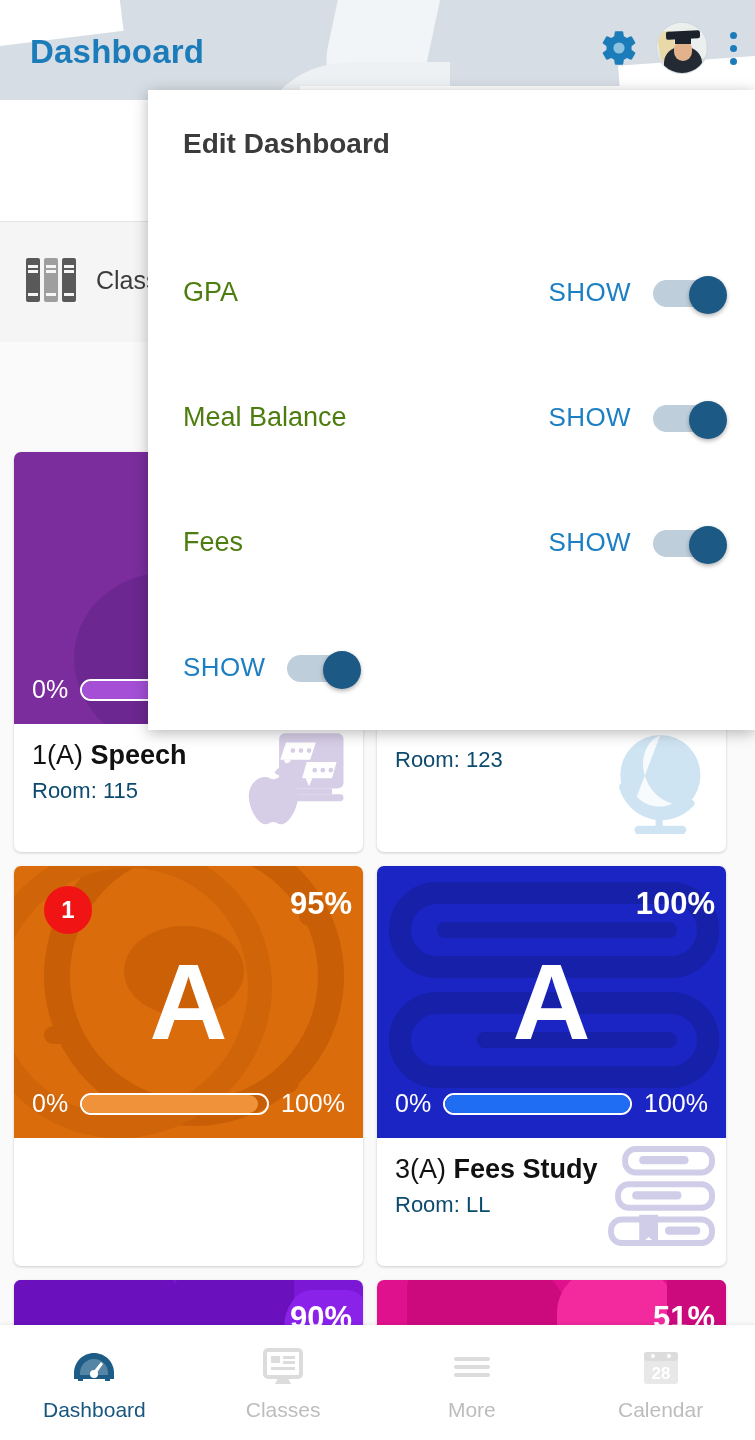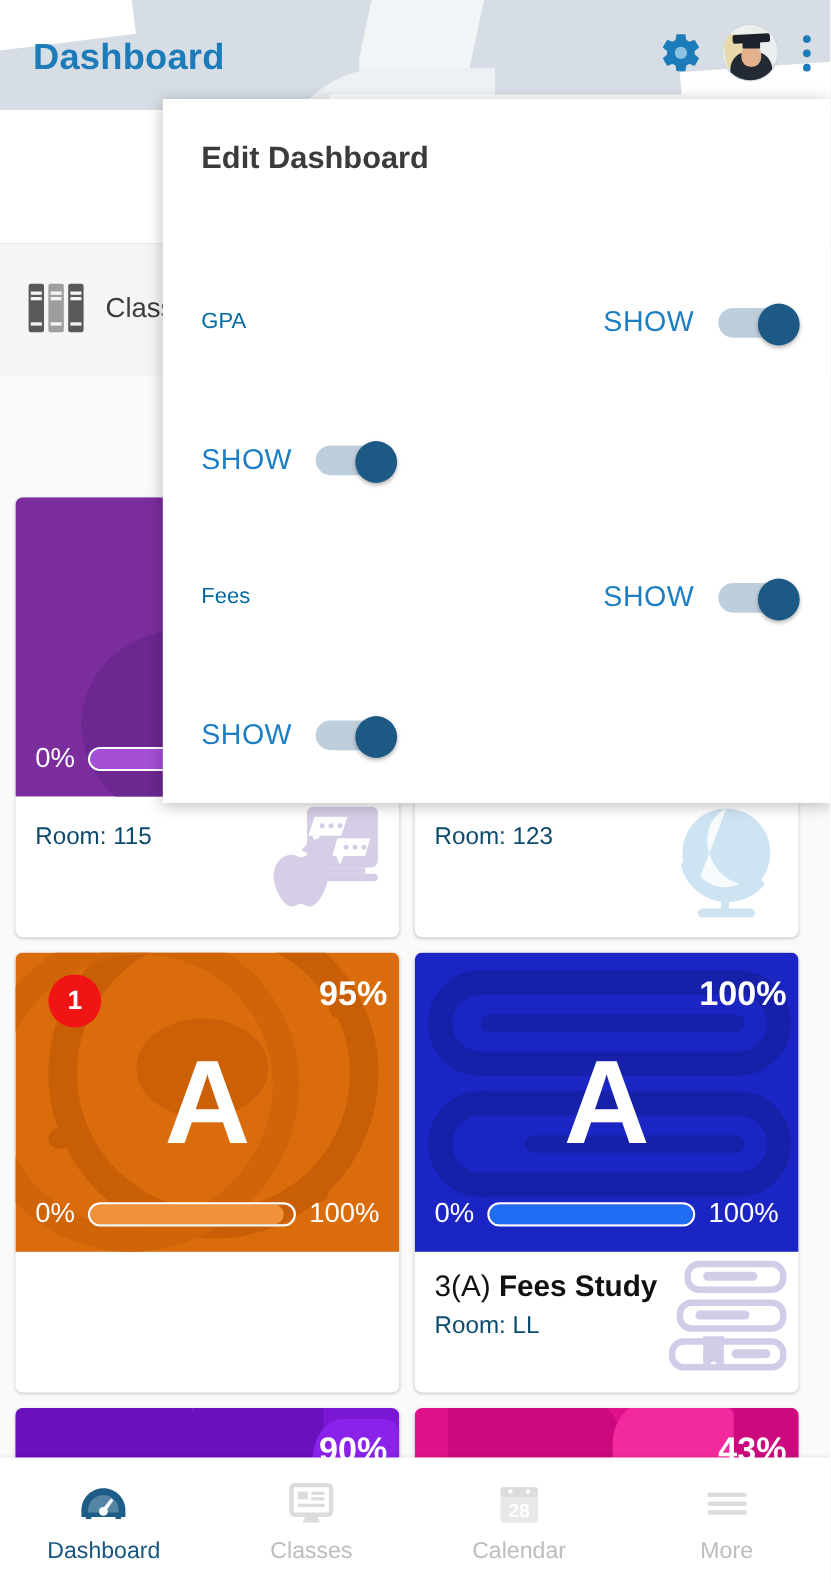--- a/index.html
+++ b/index.html
@@ -188,21 +188,21 @@
   .dialog-title {
     position: absolute; left: 35px; top: 38px;
     font-size: 28px; font-weight: bold; color: #3b3b3b;
   }
   .dlg-list { position: absolute; left: 0; right: 0; top: 140px; }
   .dlg-row {
     height: 125px;
     display: flex; align-items: center;
     padding: 0 28px 0 35px;
   }
-  .dlg-label { flex: 1; font-size: 20px; color: #0369a1; }
+  .dlg-label { flex: 1; font-size: 27px; color: #4d7c0f; }
   .dlg-show { font-size: 26px; color: #1d7fc3; letter-spacing: 0.4px; margin-right: 22px; }
   .switch {
     position: relative; width: 74px; height: 34px; flex-shrink: 0;
   }
   .switch .track {
     position: absolute; left: 0; top: 4px;
     width: 62px; height: 27px; border-radius: 14px;
     background: #bfcedb;
   }
   .switch .thumb {
@@ -319,20 +319,24 @@
             <circle cx="53" cy="19" r="2" fill="#d6cde6"></circle>
             <circle cx="60" cy="19" r="2" fill="#d6cde6"></circle>
           <path d="M58 29h26l-4 14H54z" fill="#ffffff"></path>
           <path d="M57 43l3 7 3-7z" fill="#ffffff"></path>
           <circle cx="65" cy="36" r="2" fill="#d6cde6"></circle>
             <circle cx="72" cy="36" r="2" fill="#d6cde6"></circle>
             <circle cx="79" cy="36" r="2" fill="#d6cde6"></circle>
           <path d="M22 42c-9 0-16 9-14 21 2 11 9 20 14 20 3 0 4-2 7-2s4 2 7 2c5 0 12-9 14-20 2-12-5-21-14-21-3 0-5 2-7 2s-4-2-7-2z" fill="#d6cde6"></path>
           <path d="M30 38c6-8 14-9 14-9s-1 9-8 11c-4 1-6-2-6-2z" fill="#d6cde6"></path>
         </svg>
+        <div class="card-name">
+          <span class="period">1(A)</span>
+          <span class="subject">Speech</span>
+        </div>
         <div class="card-room">Room: 115</div>
       </div>
     </div>
 
     <div class="card">
       <div class="card-top" style="background:#2d55c9">
         <span class="pat">
           <span style="left:-20px;top:20px;width:200px;height:140px;background:#2449b5;border-radius:50%;"></span>
           <span style="left:200px;top:110px;width:190px;height:170px;background:#3a63da;border-radius:50%;"></span>
         </span>
@@ -431,41 +435,42 @@
 
     </div>
 
     <div class="card">
       <div class="card-top" style="background:#e0118c">
         <span class="pat">
           <span style="left:30px;top:-20px;width:160px;height:140px;background:#cc0a7e;border-radius:20% 40% 30% 50%;"></span>
           <span style="left:180px;top:-10px;width:120px;height:120px;background:#f22a9e;border-radius:35%;"></span>
           <span style="left:290px;top:0px;width:60px;height:130px;background:#cc0a7e;"></span>
         </span>
-        <span class="card-pct">43%</span>
+        <span class="card-pct">51%</span>
         <span class="card-grade"></span>
       </div>
 
     </div>
   </div>
 
   <div class="dialog">
     <div class="dialog-title">Edit Dashboard</div>
     <div class="dlg-list">
 
       <div class="dlg-row">
         <span class="dlg-label">GPA</span>
         <span class="dlg-show">SHOW</span>
         <span class="switch">
           <span class="track"></span>
           <span class="thumb"></span>
         </span>
       </div>
 
       <div class="dlg-row">
+        <span class="dlg-label">Meal Balance</span>
         <span class="dlg-show">SHOW</span>
         <span class="switch">
           <span class="track"></span>
           <span class="thumb"></span>
         </span>
       </div>
 
       <div class="dlg-row">
         <span class="dlg-label">Fees</span>
         <span class="dlg-show">SHOW</span>
@@ -511,36 +516,36 @@
           <rect x="21" y="13" width="12" height="3" fill="#dcdcdc"></rect>
           <rect x="9" y="19" width="24" height="3" fill="#dcdcdc"></rect>
           <path d="M13 36l3-6h10l3 6z" fill="#dcdcdc"></path>
         </svg>
       </span>
       <span class="nav-label">Classes</span>
     </div>
 
     <div class="nav-item">
       <span class="nav-ico">
+        <svg width="40" height="26" viewBox="0 0 40 26">
+          <rect x="2" y="3" width="36" height="4" rx="2" fill="#dcdcdc"></rect>
+          <rect x="2" y="11" width="36" height="4" rx="2" fill="#dcdcdc"></rect>
+          <rect x="2" y="19" width="36" height="4" rx="2" fill="#dcdcdc"></rect>
+        </svg>
+      </span>
+      <span class="nav-label">More</span>
+    </div>
+
+    <div class="nav-item">
+      <span class="nav-ico">
         <svg width="40" height="38" viewBox="0 0 40 38">
           <rect x="3" y="4" width="34" height="32" rx="3" fill="#e8e8e8"></rect>
           <rect x="3" y="4" width="34" height="9" rx="3" fill="#dcdcdc"></rect>
           <circle cx="12" cy="8" r="2" fill="#ffffff"></circle>
           <circle cx="28" cy="8" r="2" fill="#ffffff"></circle>
           <text x="20" y="31" font-family="Liberation Sans, sans-serif" font-size="17" font-weight="bold" fill="#ffffff" text-anchor="middle">28</text>
         </svg>
       </span>
       <span class="nav-label">Calendar</span>
     </div>
-
-    <div class="nav-item">
-      <span class="nav-ico">
-        <svg width="40" height="26" viewBox="0 0 40 26">
-          <rect x="2" y="3" width="36" height="4" rx="2" fill="#dcdcdc"></rect>
-          <rect x="2" y="11" width="36" height="4" rx="2" fill="#dcdcdc"></rect>
-          <rect x="2" y="19" width="36" height="4" rx="2" fill="#dcdcdc"></rect>
-        </svg>
-      </span>
-      <span class="nav-label">More</span>
-    </div>
   </div>
 
 </div>
 
 </body></html>

